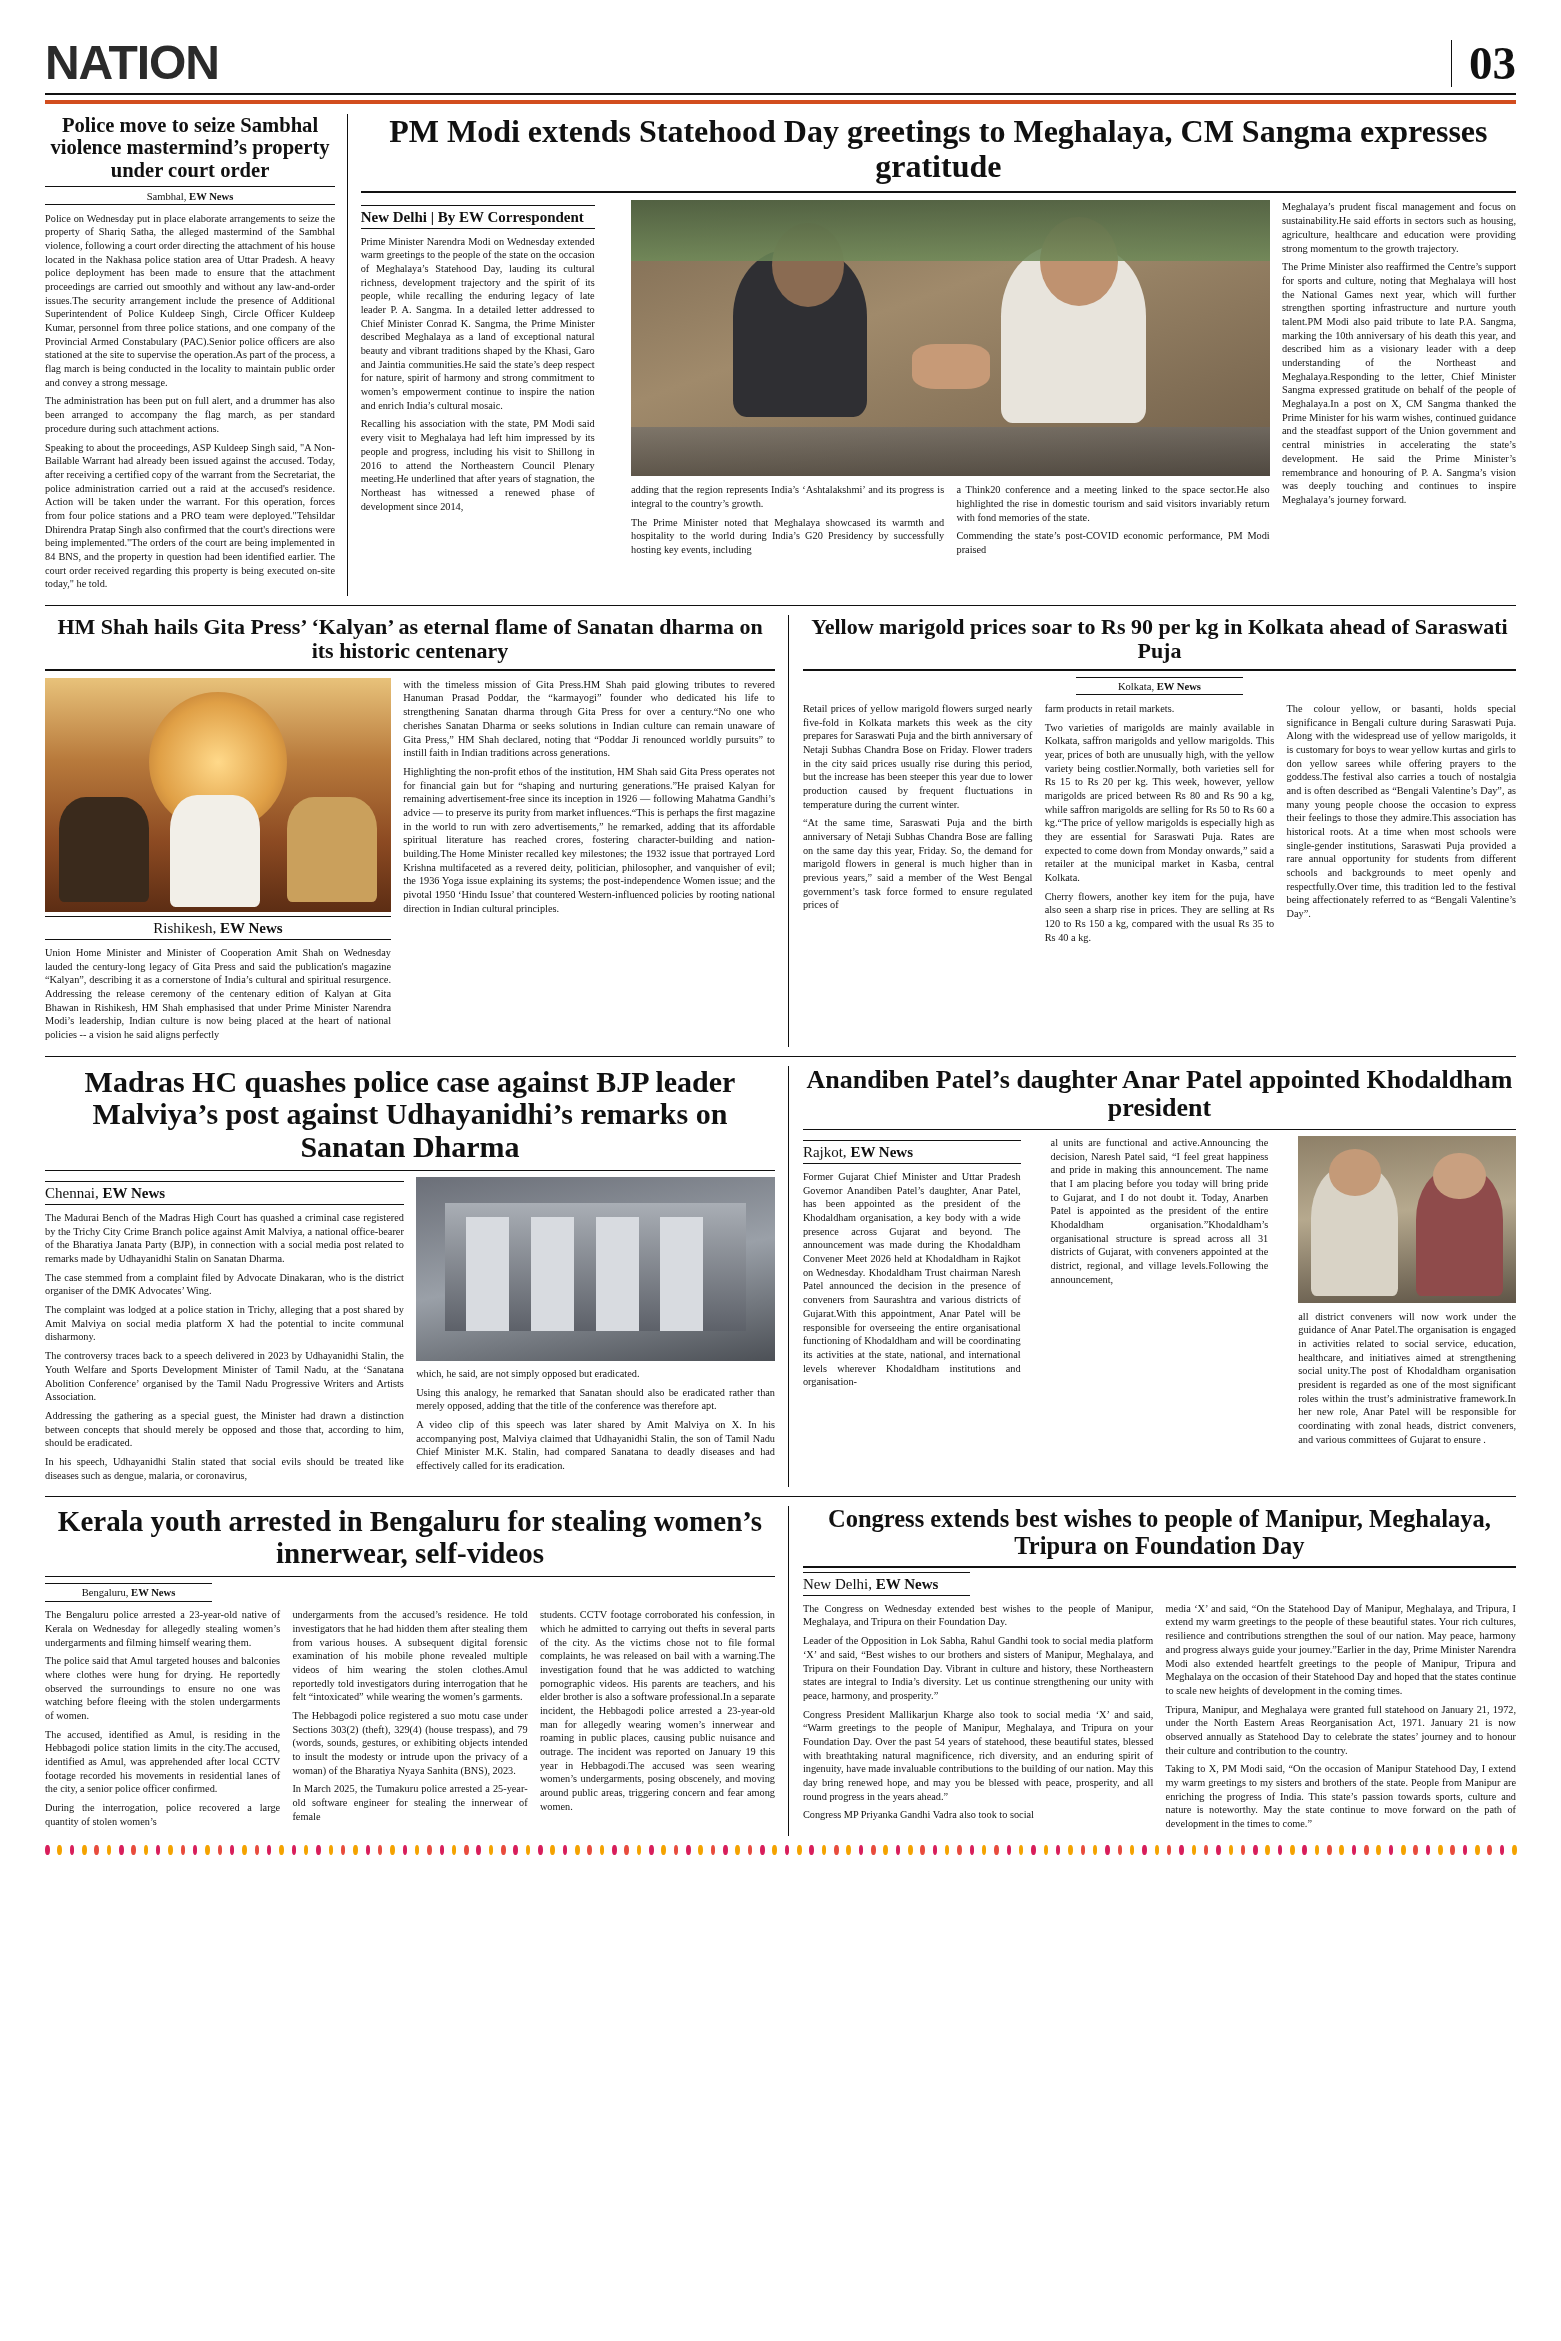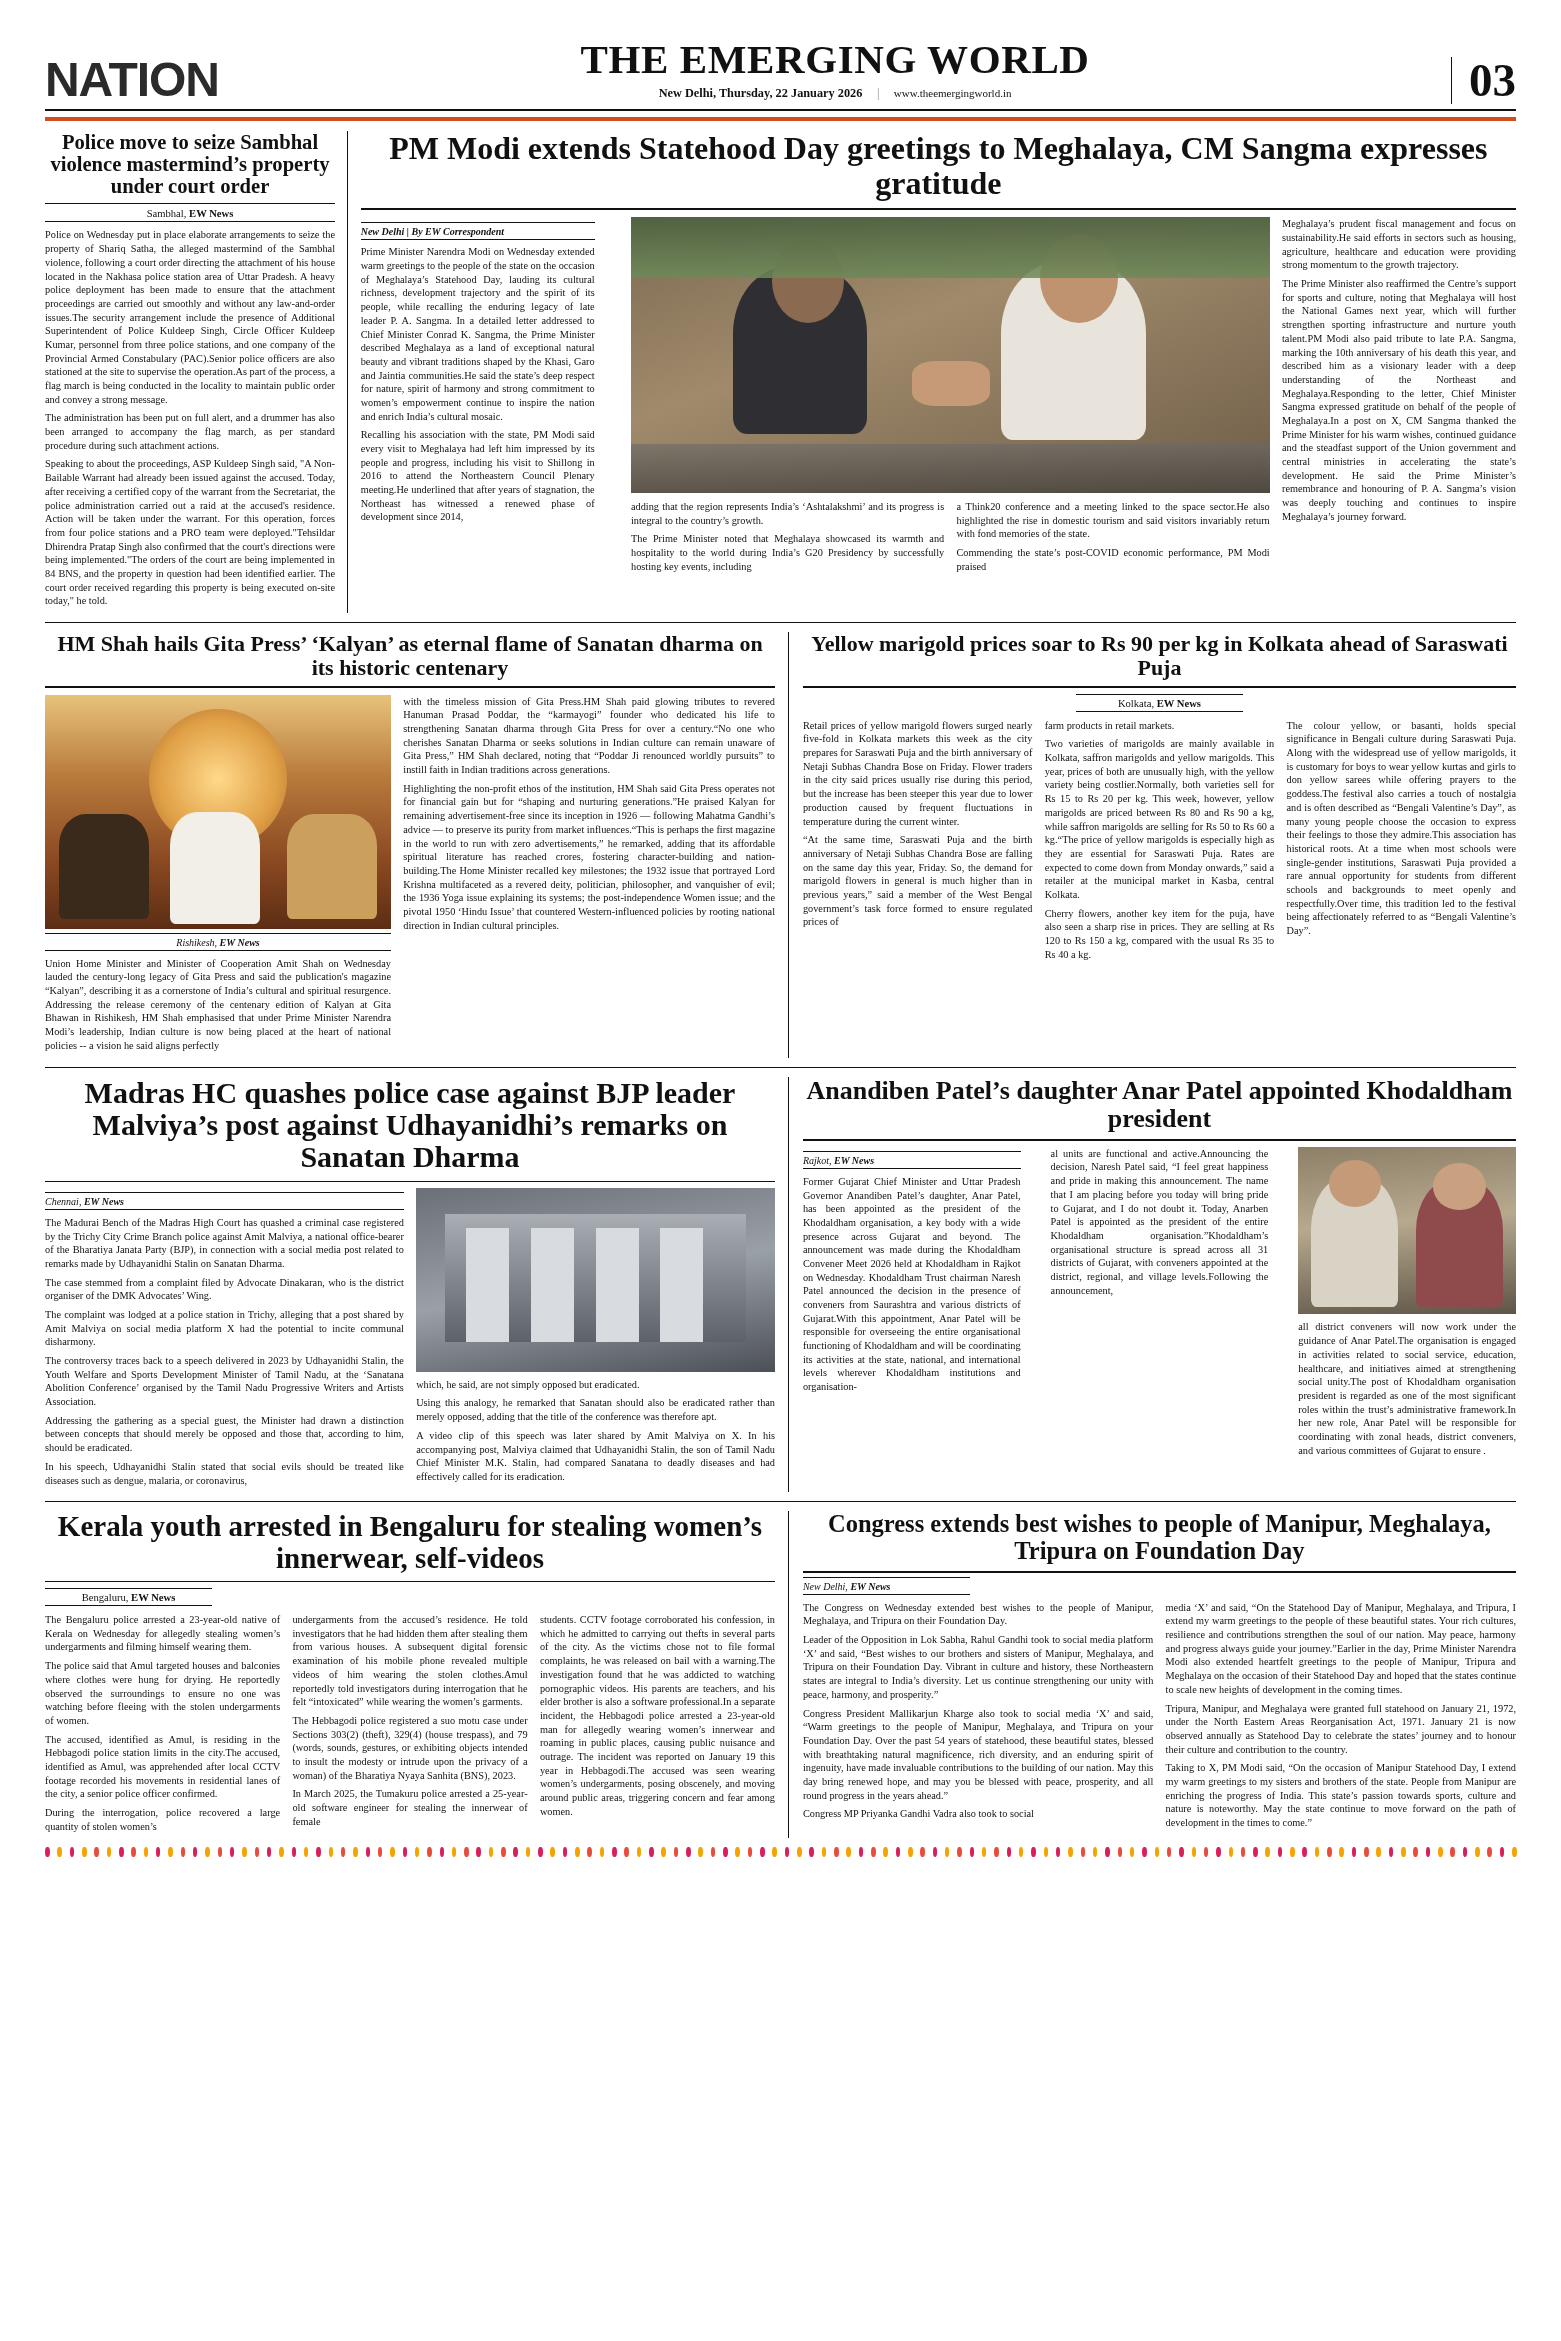--- a/index.html
+++ b/index.html
@@ -22,21 +22,21 @@
   .paper-sub .site { font-weight:normal; font-size:11px; }
   .masthead-right { font-family:"Liberation Serif", serif; font-weight:bold; font-size:47px; line-height:1; padding-left:16.7px; border-left:1.7px solid #111; }
 
   .rule-orange { height:3.9px; background:#d24d1e; margin-top:5.6px; }
   .rule-thin { height:1.7px; background:#111; margin-top:2.2px; }
 
   
   .hl { font-family:"Liberation Serif", serif; font-weight:bold; text-align:center; line-height:1.08; }
   .byline { font-size:10.6px; text-align:center; padding:3.3px 0 2.2px 0; border-top:1.1px solid #111; border-bottom:1.1px solid #111; margin:5.6px 0 6.7px 0; }
   .byline b { font-weight:bold; }
-  .byline-left { font-size:10px; text-align:left; padding:2.8px 0 2.2px 0; border-top:1.1px solid #111; border-bottom:1.1px solid #111; margin:4.5px 0 5.6px 0;font-style:italic; }
+  .byline-left { font-size:15px; text-align:left; padding:2.8px 0 2.2px 0; border-top:1.1px solid #111; border-bottom:1.1px solid #111; margin:4.5px 0 5.6px 0; }
   p.body { font-size:10.3px; line-height:1.33; text-align:justify; margin:0 0 5px 0; text-indent:0; hyphens:auto; }
   .divider-h { height:1.1px; background:#111; margin:9px 0; }
   .divider-v { width:1.1px; background:#111; }
 
   
   .sec1 { display:flex; gap:12.3px; margin-top:10px; }
   .s1-left { width:290px; flex:0 0 290px; }
   .s1-right { flex:1; }
   .s1-left .hl { font-size:20.6px; }
   .photo { background:#cfcfcf; position:relative; overflow:hidden; }
@@ -69,28 +69,20 @@
   .dots { display:flex; gap:7.8px; margin-top:9px; align-items:center; }
   .dot { width:10px; height:10px; border-radius:50%; }
 </style>
 </head>
 <body>
 
 <div class="page">
 
   <div class="masthead">
     <div class="masthead-left">NATION</div>
-    <div class="masthead-center">
-      <div class="paper-title">THE EMERGING WORLD</div>
-      <div class="paper-sub">
-        <span>New Delhi, Thursday, 22 January 2026</span>
-        <span class="sep">|</span>
-        <span class="site">www.theemergingworld.in</span>
-      </div>
-    </div>
     <div class="masthead-right">03</div>
   </div>
   <div class="rule-orange"></div>
 
   <div class="sec1">
 
     <div class="s1-left">
       <div class="hl">Police move to seize Sambhal violence mastermind’s property under court order</div>
       <div class="byline">
         <span>Sambhal,</span>

